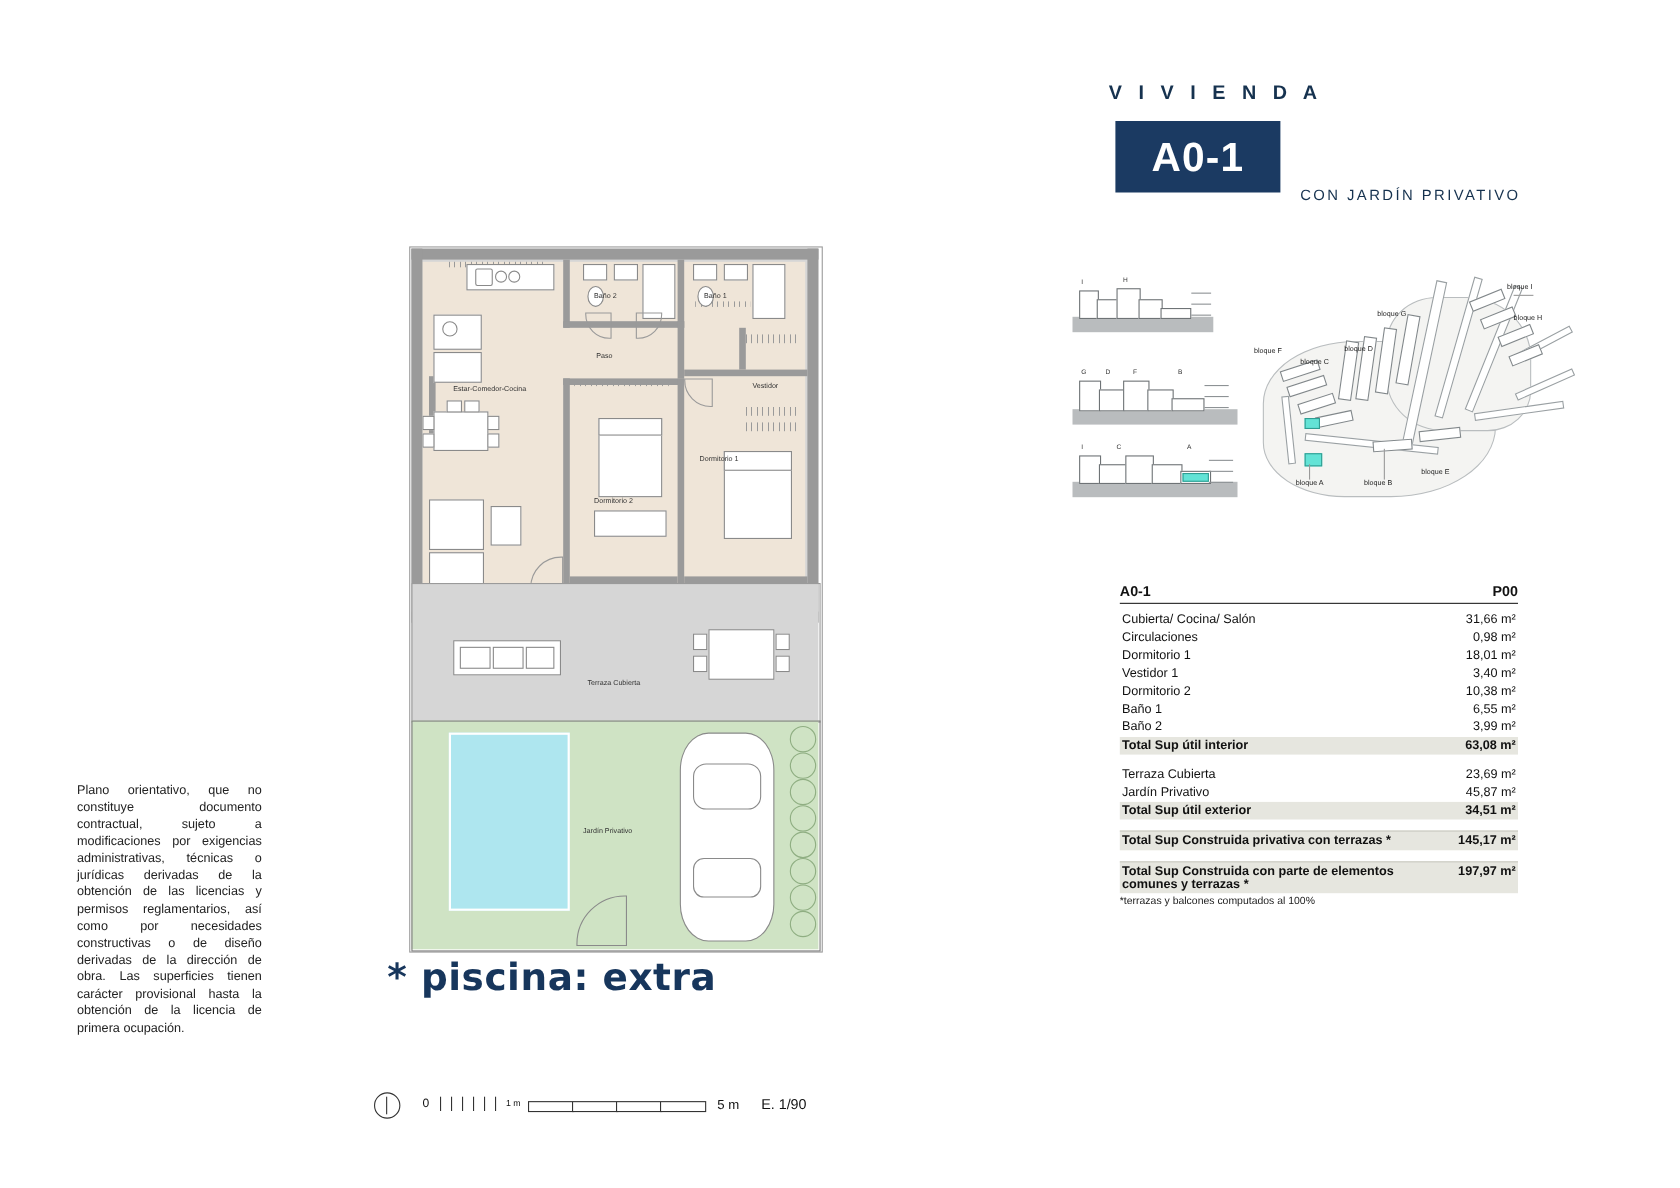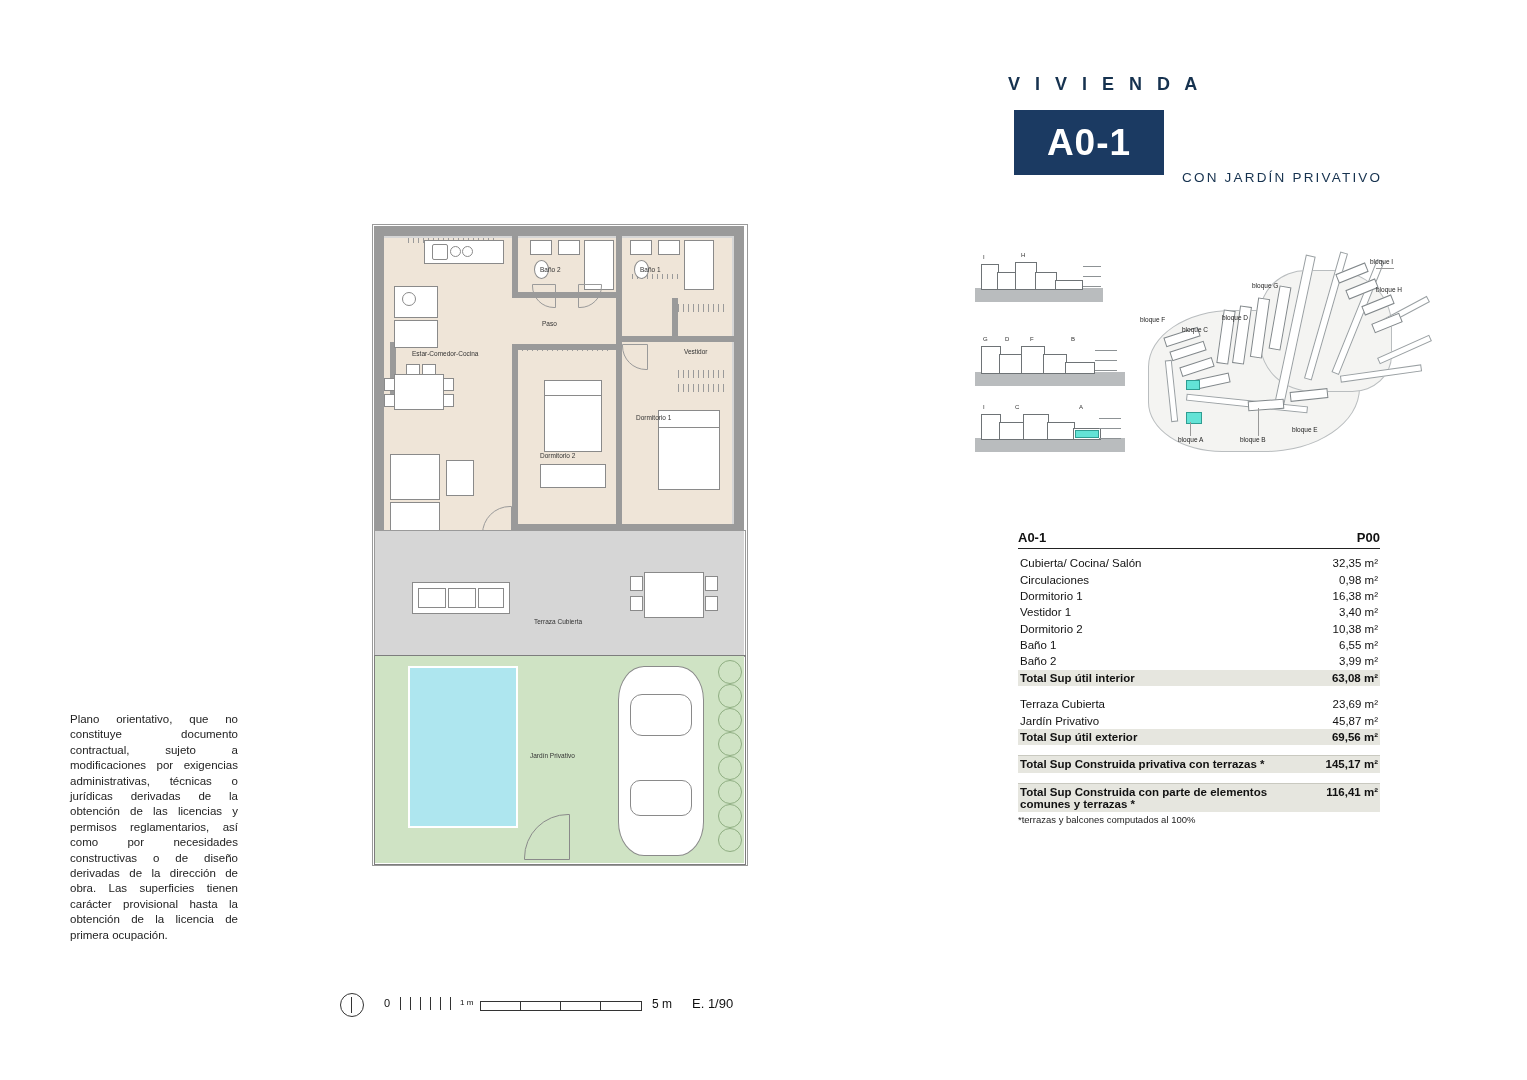--- a/index.html
+++ b/index.html
@@ -192,29 +192,29 @@
 
   <div class="areatable">
     <div class="at-head">
       <span>A0-1</span>
       <span>P00</span>
     </div>
     <div style="height:6px;"></div>
 
     <div class="at-row">
       <span>Cubierta/ Cocina/ Salón</span>
-      <span class="v">32,35 m²</span>
+      <span class="v">31,66 m²</span>
     </div>
     <div class="at-row">
       <span>Circulaciones</span>
       <span class="v">0,98 m²</span>
     </div>
     <div class="at-row">
       <span>Dormitorio 1</span>
-      <span class="v">16,38 m²</span>
+      <span class="v">18,01 m²</span>
     </div>
     <div class="at-row">
       <span>Vestidor 1</span>
       <span class="v">3,40 m²</span>
     </div>
     <div class="at-row">
       <span>Dormitorio 2</span>
       <span class="v">10,38 m²</span>
     </div>
     <div class="at-row">
@@ -235,42 +235,43 @@
     <div class="at-row">
       <span>Terraza Cubierta</span>
       <span class="v">23,69 m²</span>
     </div>
     <div class="at-row">
       <span>Jardín Privativo</span>
       <span class="v">45,87 m²</span>
     </div>
     <div class="at-row total">
       <span>Total Sup útil exterior</span>
-      <span class="v">69,56 m²</span>
+      <span class="v">34,51 m²</span>
     </div>
 
     <div class="at-gap"></div>
 
     <div class="at-row boxed">
       <span>Total Sup Construida privativa con terrazas *</span>
       <span class="v">145,17 m²</span>
     </div>
 
     <div class="at-gap"></div>
 
     <div class="at-row boxed">
       <span style="max-width:270px;">Total Sup Construida con parte de elementos comunes y terrazas *</span>
-      <span class="v">116,41 m²</span>
+      <span class="v">197,97 m²</span>
     </div>
 
     <div class="at-note">*terrazas y balcones computados al 100%</div>
   </div>
 
   <div class="disclaimer">Plano orientativo, que no constituye documento contractual, sujeto a modificaciones por exigencias administrativas, técnicas o jurídicas derivadas de la obtención de las licencias y permisos reglamentarios, así como por necesidades constructivas o de diseño derivadas de la dirección de obra. Las superficies tienen carácter provisional hasta la obtención de la licencia de primera ocupación.</div>
 
+  <div class="piscina">* piscina: extra</div>
 
   <div class="scalebar">
     <div class="north"></div>
     <div class="sb-zero">0</div>
     <div class="sb-ticks">
       <i style="left:0;"></i>
         <i style="left:10px;"></i>
         <i style="left:20px;"></i>
       <i style="left:30px;"></i>
         <i style="left:40px;"></i>

